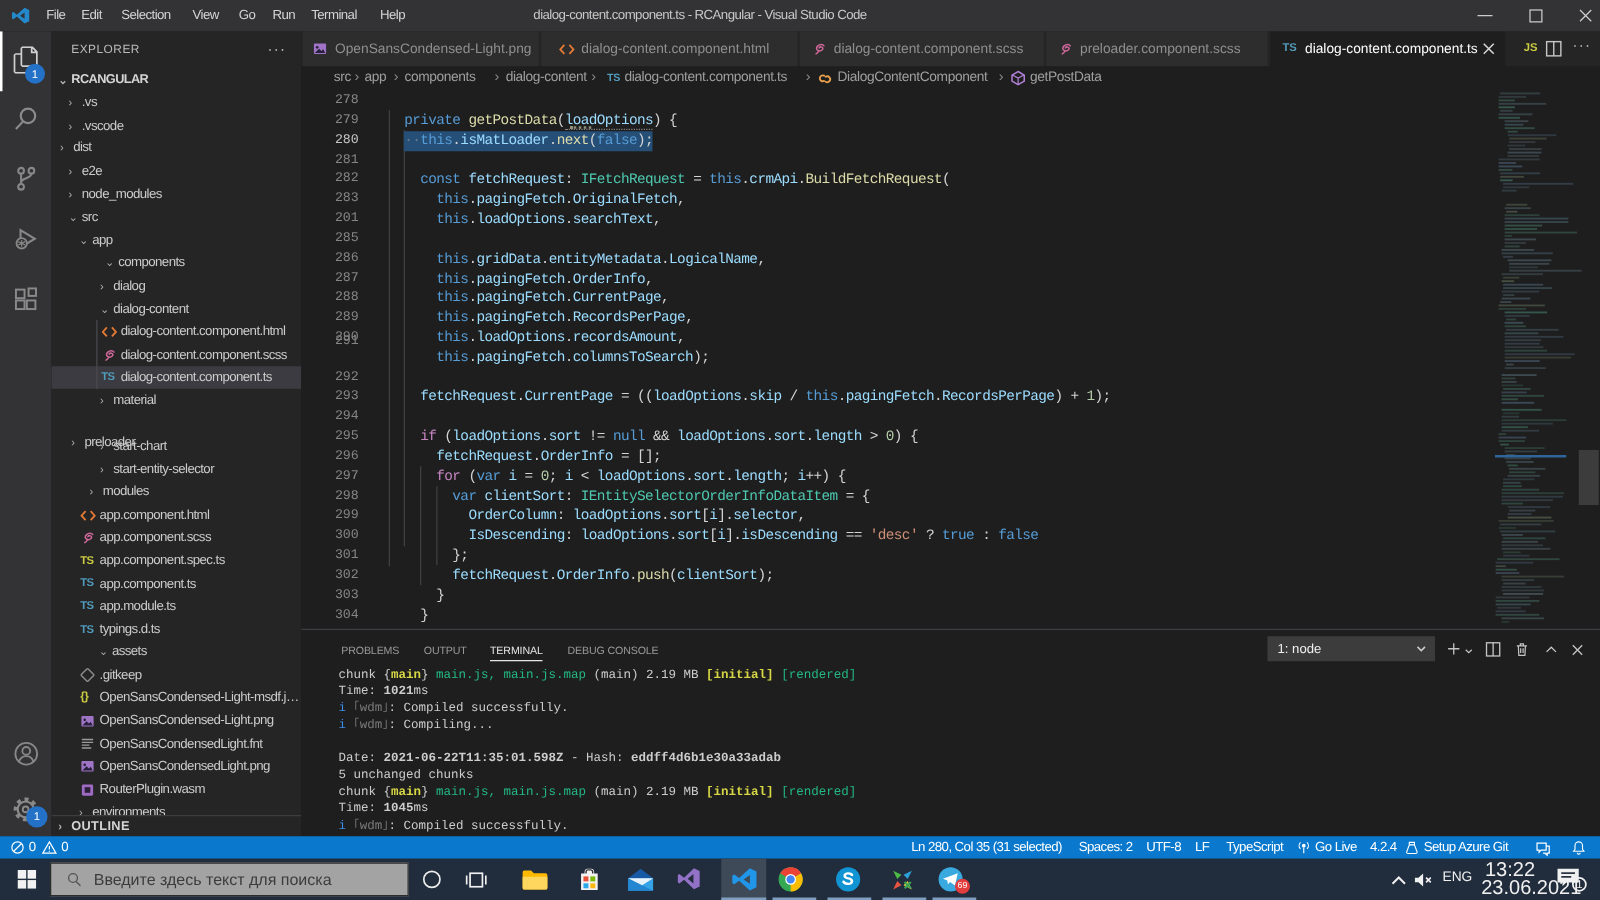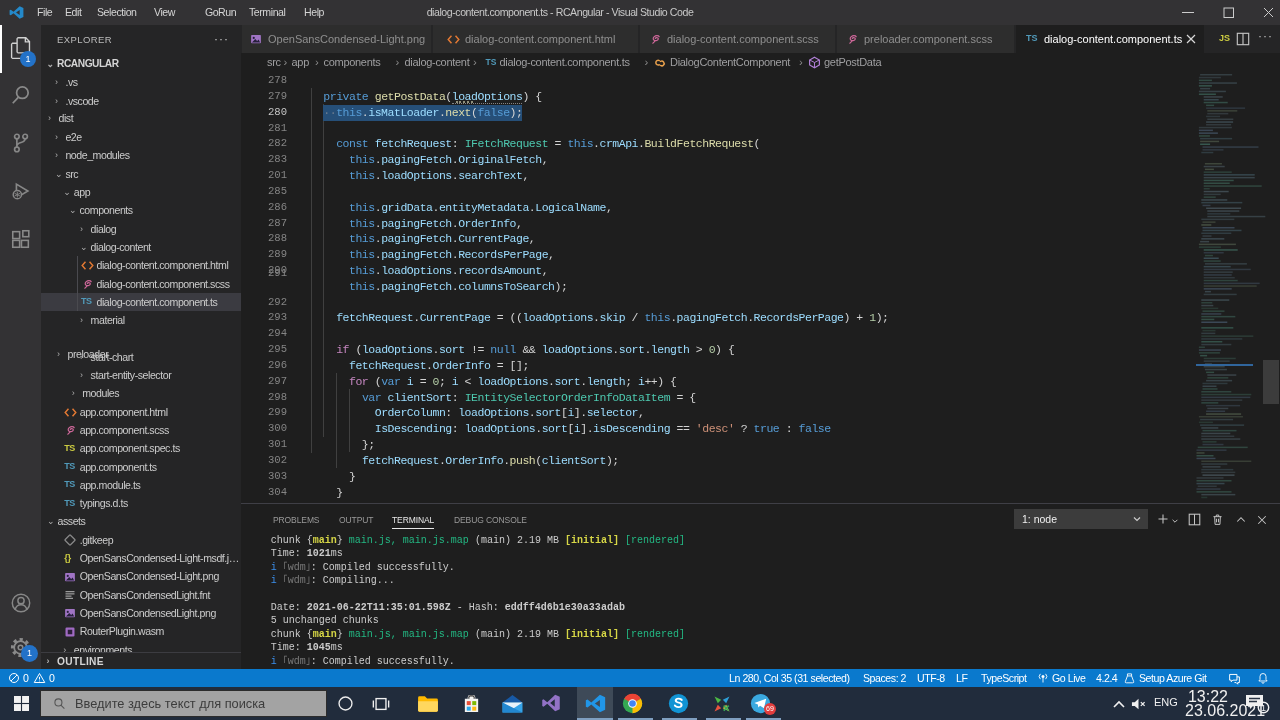--- a/index.html
+++ b/index.html
@@ -53,21 +53,21 @@
 </style></head>
 <body>
 <div id="titlebar">
   <svg width="15" height="15" viewBox="0 0 100 100" style="position:absolute;left:9px;top:5px">
       <path fill="#2489ca" d="M71 8 30 45 12 31 4 35v30l8 4 18-14 41 37 25-12V20z M71 33v34L47 50z"></path>
     </svg>
   <div class="menu" style="left:37px">File</div>
   <div class="menu" style="left:65px">Edit</div>
   <div class="menu" style="left:97px">Selection</div>
   <div class="menu" style="left:154px">View</div>
-  <div class="menu" style="left:205px">Go</div>
+  <div class="menu" style="left:191px">Go</div>
   <div class="menu" style="left:218px">Run</div>
   <div class="menu" style="left:249px">Terminal</div>
   <div class="menu" style="left:304px">Help</div>
   <div class="title">dialog-content.component.ts - RCAngular - Visual Studio Code</div>
   <div class="wbtn" style="left:1165px"><svg width="46" height="25">
         <path d="M17 12.5h12" stroke="#cccccc" stroke-width="1"></path>
       </svg></div>
   <div class="wbtn" style="left:1211px"><svg width="46" height="25">
         <rect x="13" y="8" width="9.5" height="9.5" fill="none" stroke="#cccccc" stroke-width="1"></rect>
       </svg></div>
@@ -127,21 +127,21 @@
   <div class="hdr">EXPLORER</div>
   <div style="position:absolute;right:12px;top:7px;color:#cccccc;font-size:12px;letter-spacing:1px">···</div>
   <div class="row boldrow" style="top:29.9px;padding-left:5.5px"><span class="chev" style="transform:rotate(0deg)">⌄</span><span class="lbl">RCANGULAR</span></div>
 <div class="row" style="top:48.2px;padding-left:13.9px"><span class="chev">›</span><span class="lbl">.vs</span></div>
 <div class="row" style="top:66.5px;padding-left:13.9px"><span class="chev">›</span><span class="lbl">.vscode</span></div>
 <div class="row" style="top:84px;padding-left:7px"><span class="chev">›</span><span class="lbl">dist</span></div>
 <div class="row" style="top:103.1px;padding-left:13.9px"><span class="chev">›</span><span class="lbl">e2e</span></div>
 <div class="row" style="top:121.4px;padding-left:13.9px"><span class="chev">›</span><span class="lbl">node_modules</span></div>
 <div class="row" style="top:139.7px;padding-left:13.9px"><span class="chev" style="transform:rotate(0deg)">⌄</span><span class="lbl">src</span></div>
 <div class="row" style="top:158.0px;padding-left:22.3px"><span class="chev" style="transform:rotate(0deg)">⌄</span><span class="lbl">app</span></div>
-<div class="row" style="top:176.3px;padding-left:28px"><span class="chev" style="transform:rotate(0deg)">⌄</span><span class="lbl">components</span></div>
+<div class="row" style="top:176.3px;padding-left:43px"><span class="chev" style="transform:rotate(0deg)">⌄</span><span class="lbl">components</span></div>
 <div class="row" style="top:194.6px;padding-left:39.1px"><span class="chev">›</span><span class="lbl">dialog</span></div>
 <div class="row" style="top:212.9px;padding-left:39.1px"><span class="chev" style="transform:rotate(0deg)">⌄</span><span class="lbl">dialog-content</span></div>
 <div class="row" style="top:231.2px;padding-left:40.0px"><span class="ficon"><svg width="13" height="13" viewBox="0 0 16 16" style="position:absolute;top:3px">
           <path d="M5.5 3.5 1.5 8l4 4.5M10.5 3.5l4 4.5-4 4.5" stroke="#e37933" stroke-width="1.8" fill="none"></path>
         </svg></span><span class="lbl">dialog-content.component.html</span></div>
 <div class="row" style="top:249.5px;padding-left:40.0px"><span class="ficon"><svg width="13" height="13" viewBox="0 0 16 16" style="position:absolute;top:3px">
           <path d="M12.5 4.5c-1-1.8-4.2-1.6-6 0-1.6 1.4-1.8 3.4-.3 4.3 1.4.9 3.6.6 4.6-.4.9-.9.8-2.2-.4-2.6-1-.4-2.2 0-2.6.8" stroke="#cd6799" stroke-width="1.5" fill="none" stroke-linecap="round"></path>
           <path d="M7.5 9.5c-.6 1-1.6 2.3-2.8 3" stroke="#cd6799" stroke-width="1.5" fill="none" stroke-linecap="round"></path>
         </svg></span><span class="lbl">dialog-content.component.scss</span></div>
 <div class="row seln" style="top:267.8px;padding-left:40.0px"><span class="ficon"><span style="position:absolute;top:4.5px;left:0;font-size:9px;line-height:1;font-weight:bold;color:#519aba">TS</span></span><span class="lbl">dialog-content.component.ts</span></div>
@@ -154,21 +154,21 @@
           <path d="M5.5 3.5 1.5 8l4 4.5M10.5 3.5l4 4.5-4 4.5" stroke="#e37933" stroke-width="1.8" fill="none"></path>
         </svg></span><span class="lbl">app.component.html</span></div>
 <div class="row" style="top:395.9px;padding-left:23.2px"><span class="ficon"><svg width="13" height="13" viewBox="0 0 16 16" style="position:absolute;top:3px">
           <path d="M12.5 4.5c-1-1.8-4.2-1.6-6 0-1.6 1.4-1.8 3.4-.3 4.3 1.4.9 3.6.6 4.6-.4.9-.9.8-2.2-.4-2.6-1-.4-2.2 0-2.6.8" stroke="#cd6799" stroke-width="1.5" fill="none" stroke-linecap="round"></path>
           <path d="M7.5 9.5c-.6 1-1.6 2.3-2.8 3" stroke="#cd6799" stroke-width="1.5" fill="none" stroke-linecap="round"></path>
         </svg></span><span class="lbl">app.component.scss</span></div>
 <div class="row" style="top:414.2px;padding-left:23.2px"><span class="ficon"><span style="position:absolute;top:4.5px;left:0;font-size:9px;line-height:1;font-weight:bold;color:#cbcb41">TS</span></span><span class="lbl">app.component.spec.ts</span></div>
 <div class="row" style="top:432.5px;padding-left:23.2px"><span class="ficon"><span style="position:absolute;top:4.5px;left:0;font-size:9px;line-height:1;font-weight:bold;color:#519aba">TS</span></span><span class="lbl">app.component.ts</span></div>
 <div class="row" style="top:450.8px;padding-left:23.2px"><span class="ficon"><span style="position:absolute;top:4.5px;left:0;font-size:9px;line-height:1;font-weight:bold;color:#519aba">TS</span></span><span class="lbl">app.module.ts</span></div>
 <div class="row" style="top:469.1px;padding-left:23.2px"><span class="ficon"><span style="position:absolute;top:4.5px;left:0;font-size:9px;line-height:1;font-weight:bold;color:#519aba">TS</span></span><span class="lbl">typings.d.ts</span></div>
-<div class="row" style="top:487.4px;padding-left:6px"><span class="chev" style="transform:rotate(0deg)">⌄</span><span class="lbl">assets</span></div>
+<div class="row" style="top:487.4px;padding-left:38px"><span class="chev" style="transform:rotate(0deg)">⌄</span><span class="lbl">assets</span></div>
 <div class="row" style="top:505.7px;padding-left:23.2px"><span class="ficon"><svg width="12" height="12" viewBox="0 0 16 16" style="position:absolute;top:3.5px">
           <rect x="3" y="3" width="10" height="10" rx="1" transform="rotate(45 8 8)" fill="none" stroke="#8a8a8a" stroke-width="1.6"></rect>
         </svg></span><span class="lbl">.gitkeep</span></div>
 <div class="row" style="top:524.0px;padding-left:23.2px"><span class="ficon"><span style="position:absolute;top:4px;left:0;font-size:9.5px;line-height:1;font-weight:bold;color:#cbcb41">{}</span></span><span class="lbl">OpenSansCondensed-Light-msdf.j…</span></div>
 <div class="row" style="top:542.3px;padding-left:23.2px"><span class="ficon"><svg width="12" height="12" viewBox="0 0 16 16" style="position:absolute;top:3.5px">
           <rect x="1.5" y="2.5" width="13" height="11" rx="1" fill="#a074c4"></rect>
           <circle cx="5" cy="6.5" r="1.4" fill="#27203c"></circle>
           <path d="M2.5 12.5 7 8l2.5 2.5 2-2 2 4z" fill="#27203c"></path>
         </svg></span><span class="lbl">OpenSansCondensed-Light.png</span></div>
 <div class="row" style="top:560.6px;padding-left:23.2px"><span class="ficon"><svg width="12" height="12" viewBox="0 0 16 16" style="position:absolute;top:3.5px">

